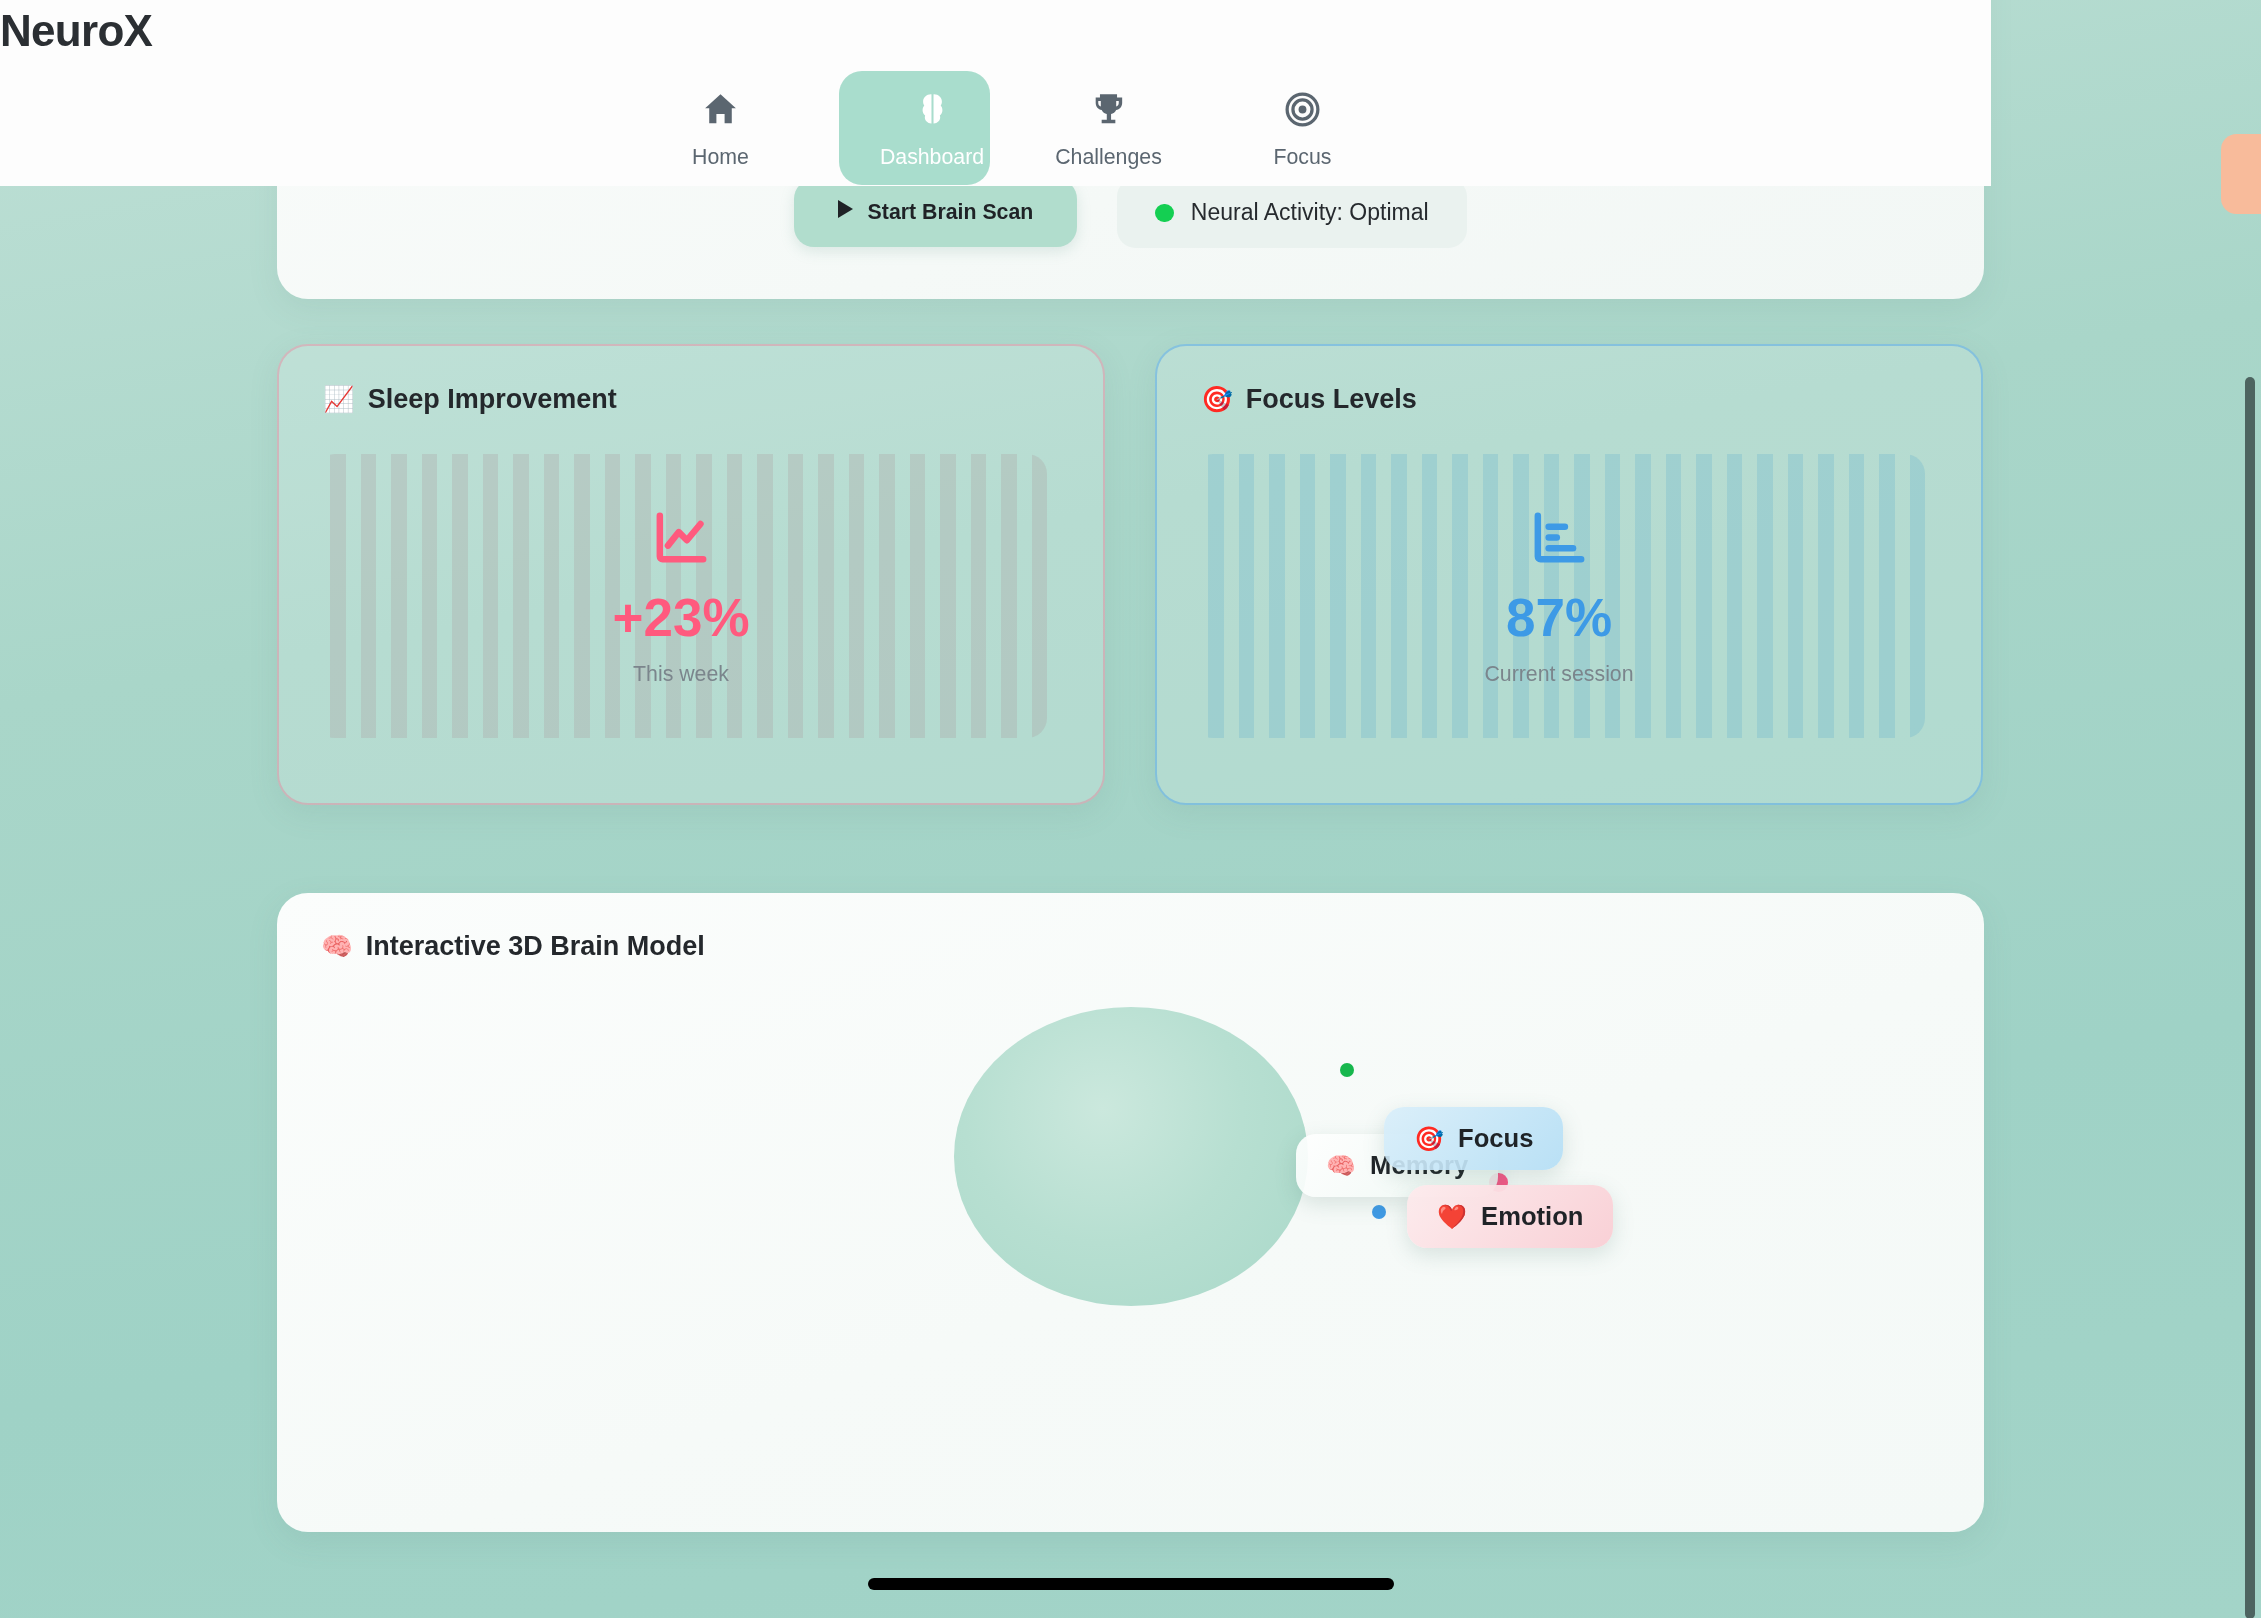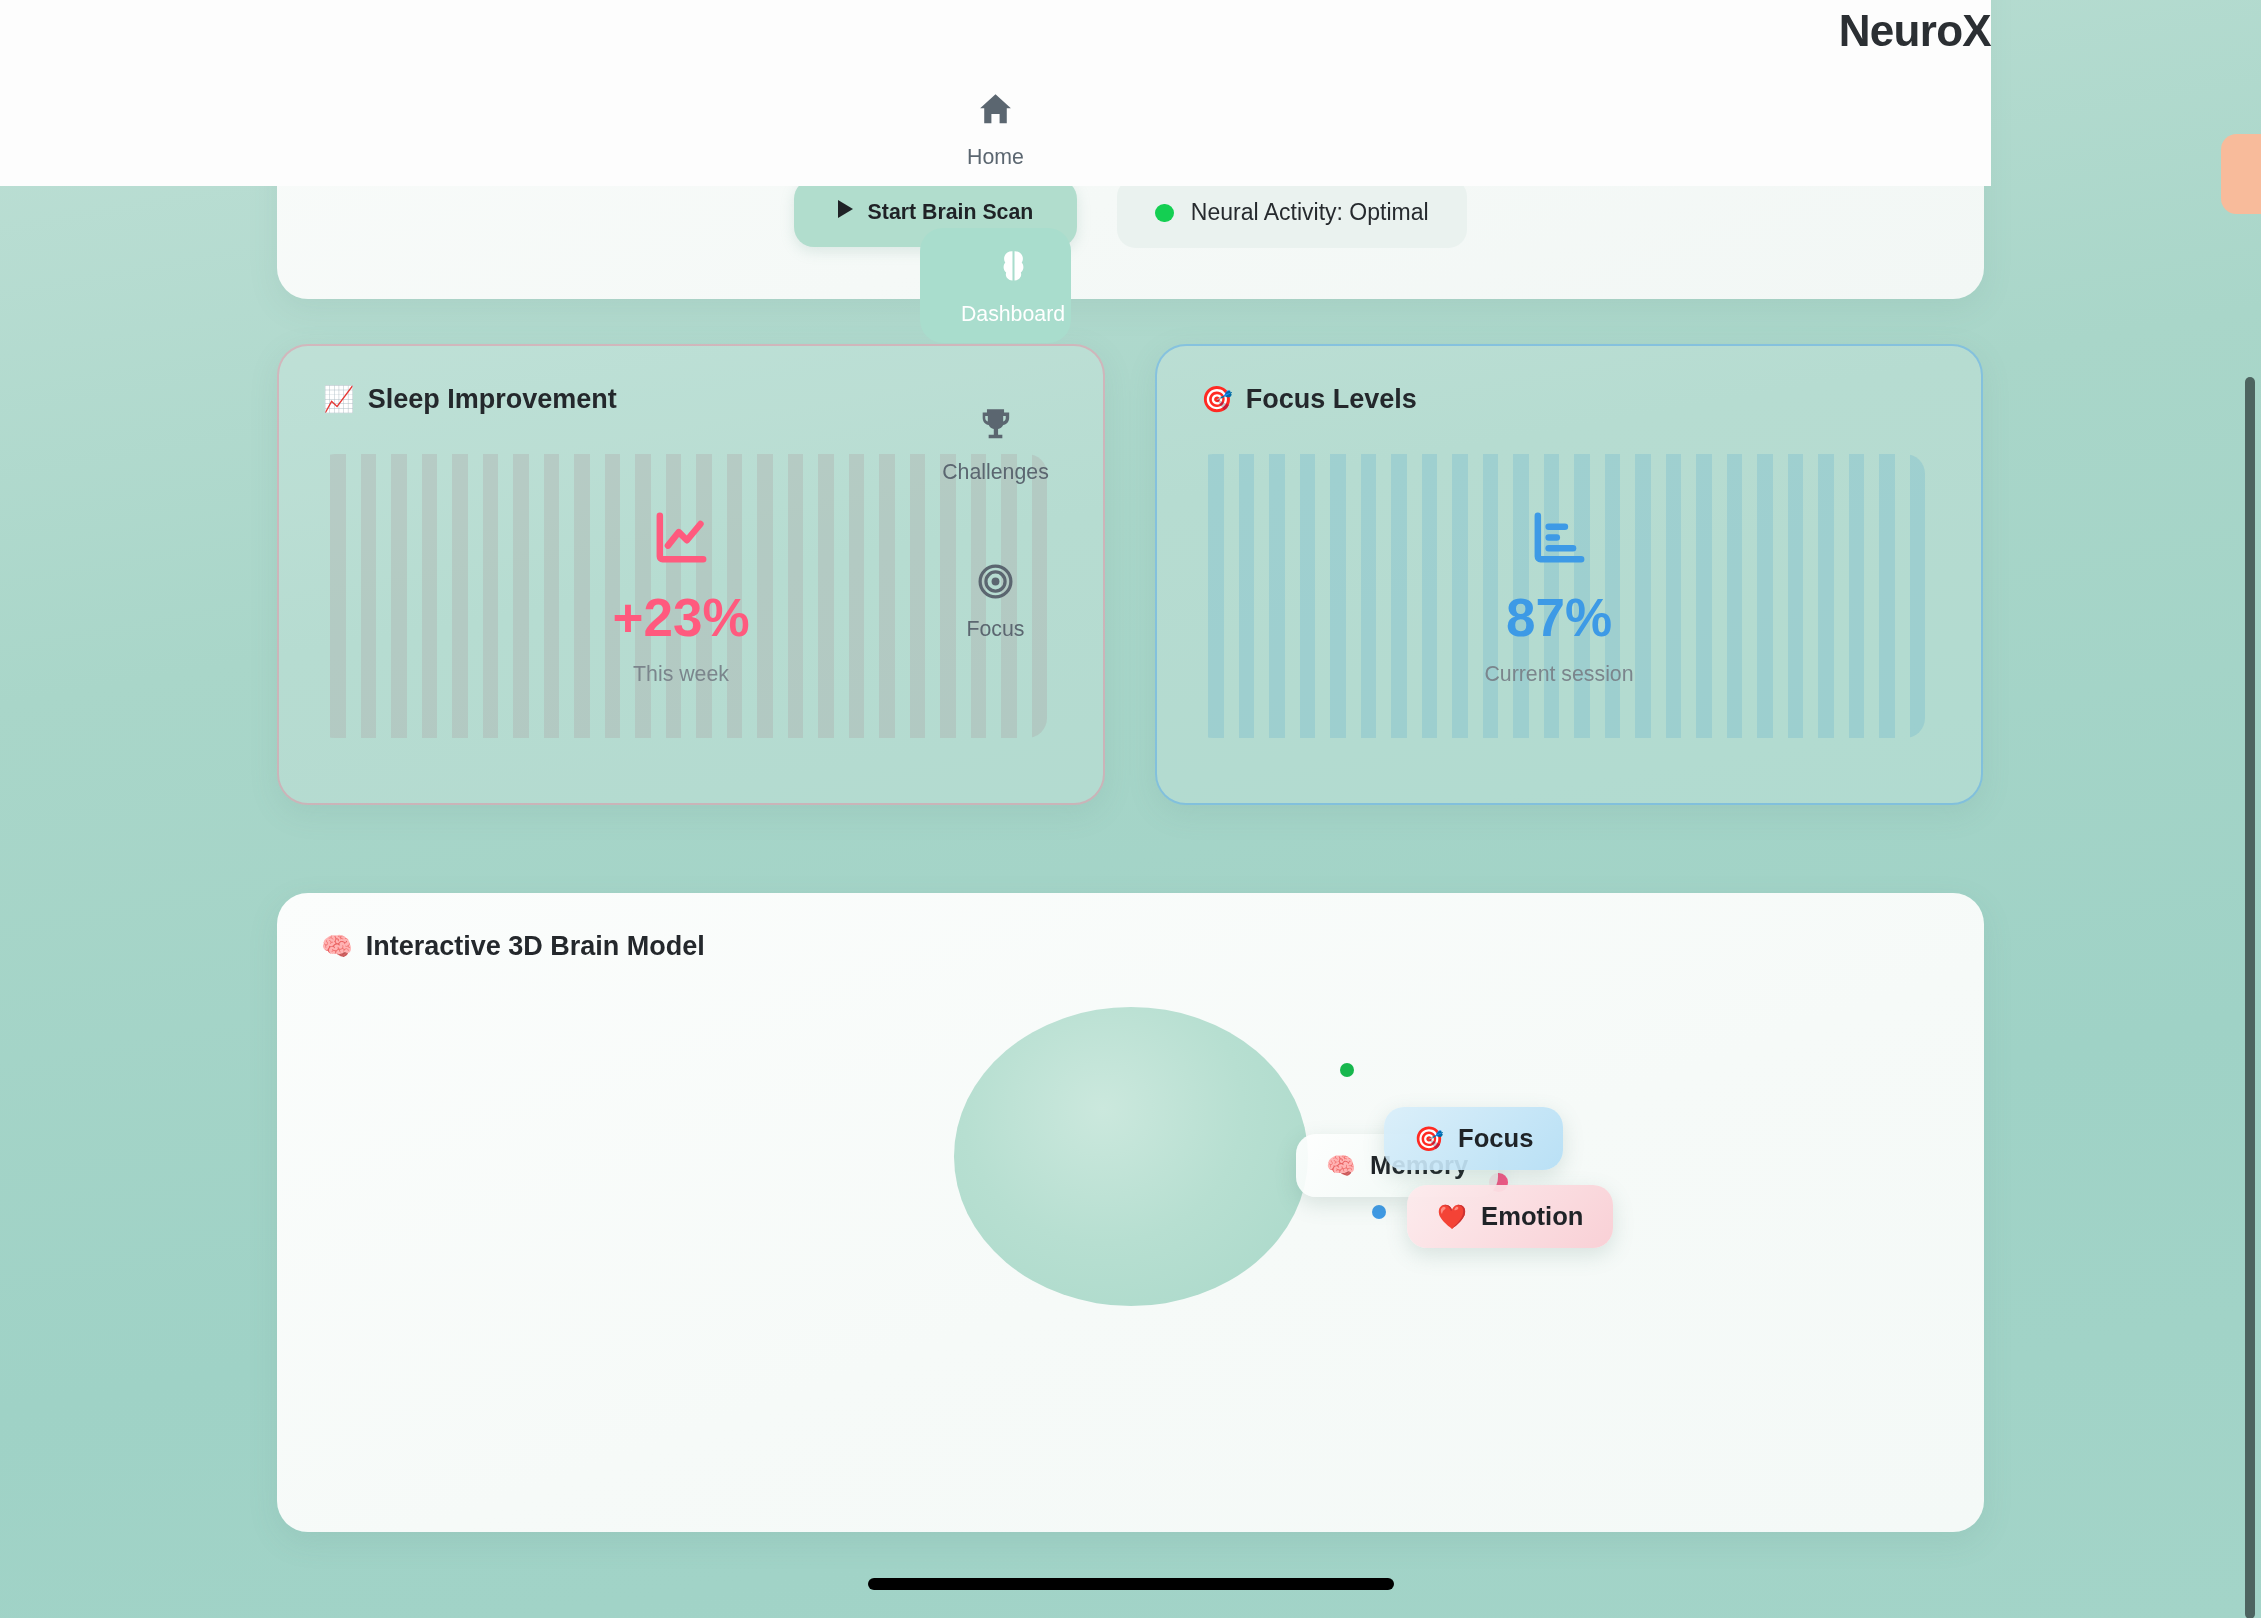--- a/index.html
+++ b/index.html
@@ -24,37 +24,36 @@
     height: 186px;
     background: #fdfdfd;
     z-index: 40;
   }
 
   .app-title {
     position: absolute;
     top: 5.7px;
     left: 0;
     width: 1991px;
-    text-align: right;
+    text-align: left;
     font-size: 44px;
     font-weight: bold;
     color: #2b2f33;
     letter-spacing: -0.7px;
   }
 
   .navrow {
     position: absolute;
     top: 71px;
-    left: 0;
+    left: 16px;
     width: 1991px;
     display: flex;
     justify-content: center;
-    align-items: center;
+    align-items: flex-start;
     gap: 43px;
-    flex-direction: column;
   }
 
   .navitem {
     width: 151px;
     padding: 12.8px 0 15.6px 0;
     border-radius: 23px;
     display: flex;
     flex-direction: column;
     align-items: center;
     gap: 10px;

